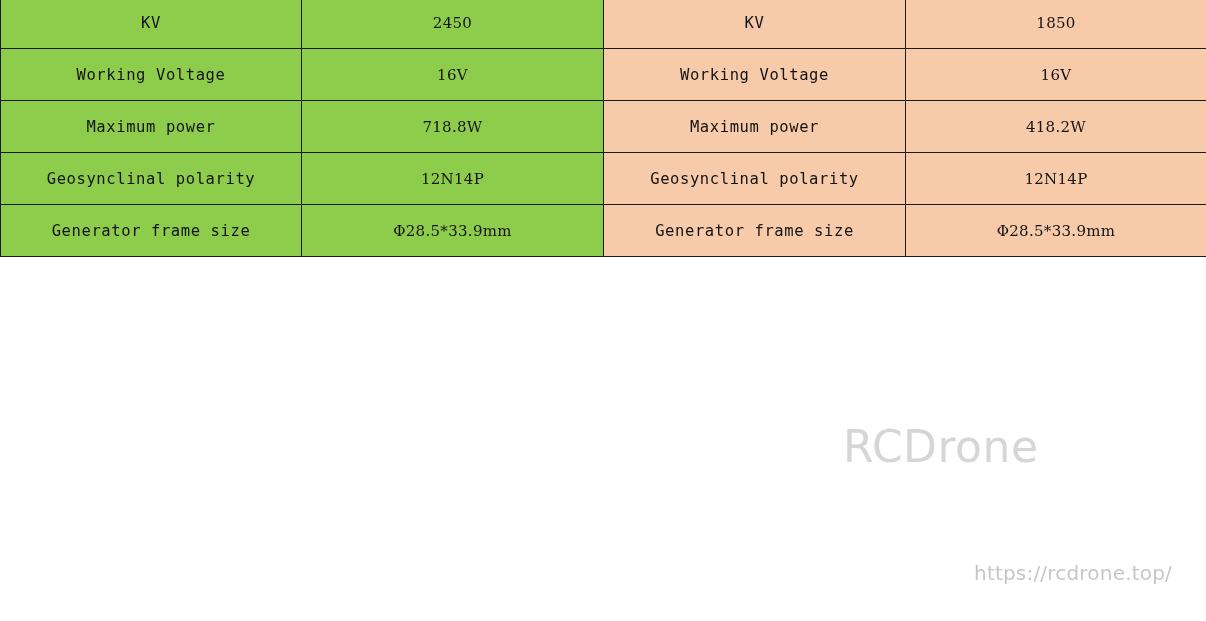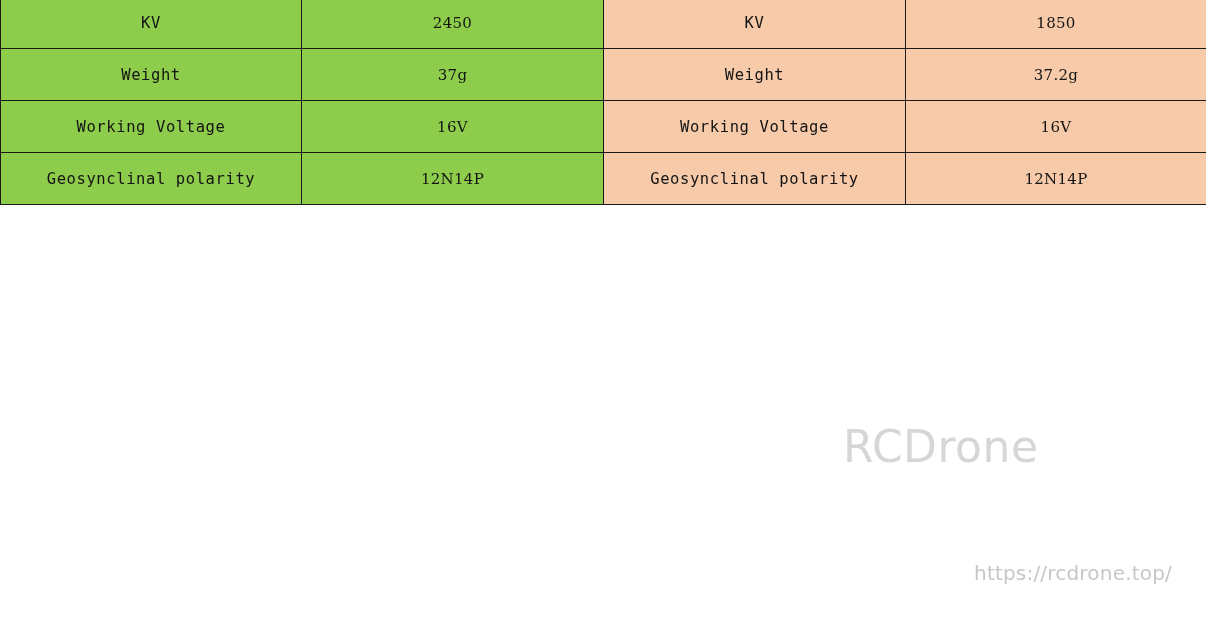--- a/index.html
+++ b/index.html
@@ -109,36 +109,42 @@
       <col class="c-value-b">
     </colgroup>
     <tbody id="spec-table-body">
         <tr>
           <td class="pane-a cell-label">KV</td>
           <td class="pane-a cell-value">2450</td>
           <td class="pane-b cell-label">KV</td>
           <td class="pane-b cell-value">1850</td>
         </tr>
         <tr>
-          <td class="pane-a cell-label">Weight</td>
-          <td class="pane-a cell-value">37g</td>
-          <td class="pane-b cell-label">Weight</td>
-          <td class="pane-b cell-value">37.2g</td>
-        </tr>
-        <tr>
           <td class="pane-a cell-label">Working Voltage</td>
           <td class="pane-a cell-value">16V</td>
           <td class="pane-b cell-label">Working Voltage</td>
           <td class="pane-b cell-value">16V</td>
         </tr>
         <tr>
+          <td class="pane-a cell-label">Maximum power</td>
+          <td class="pane-a cell-value">718.8W</td>
+          <td class="pane-b cell-label">Maximum power</td>
+          <td class="pane-b cell-value">418.2W</td>
+        </tr>
+        <tr>
           <td class="pane-a cell-label">Geosynclinal polarity</td>
           <td class="pane-a cell-value">12N14P</td>
           <td class="pane-b cell-label">Geosynclinal polarity</td>
           <td class="pane-b cell-value">12N14P</td>
+        </tr>
+        <tr>
+          <td class="pane-a cell-label">Generator frame size</td>
+          <td class="pane-a cell-value">Φ28.5*33.9mm</td>
+          <td class="pane-b cell-label">Generator frame size</td>
+          <td class="pane-b cell-value">Φ28.5*33.9mm</td>
         </tr>
       </tbody>
   </table>
 
   <div class="watermark" id="watermark-url">https://rcdrone.top/</div>
 
   <div class="watermark" id="watermark-brand">RCDrone</div>
 
 </div>
 

